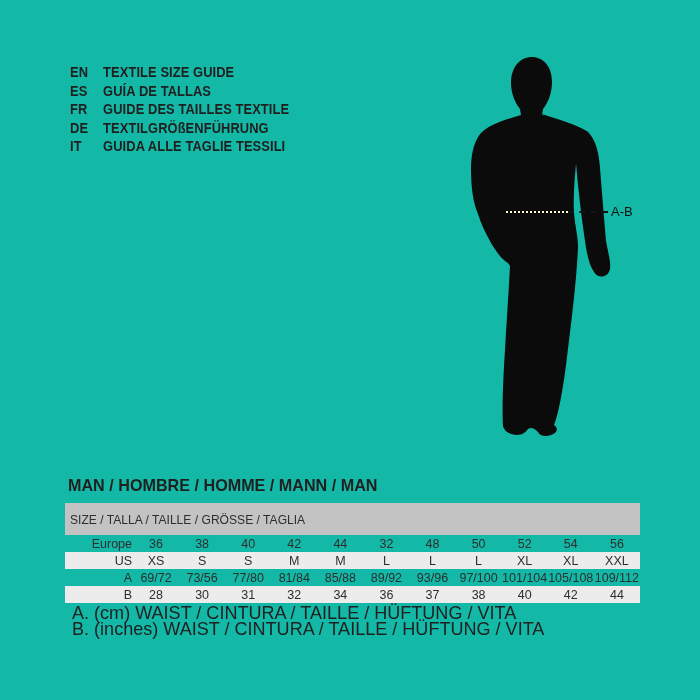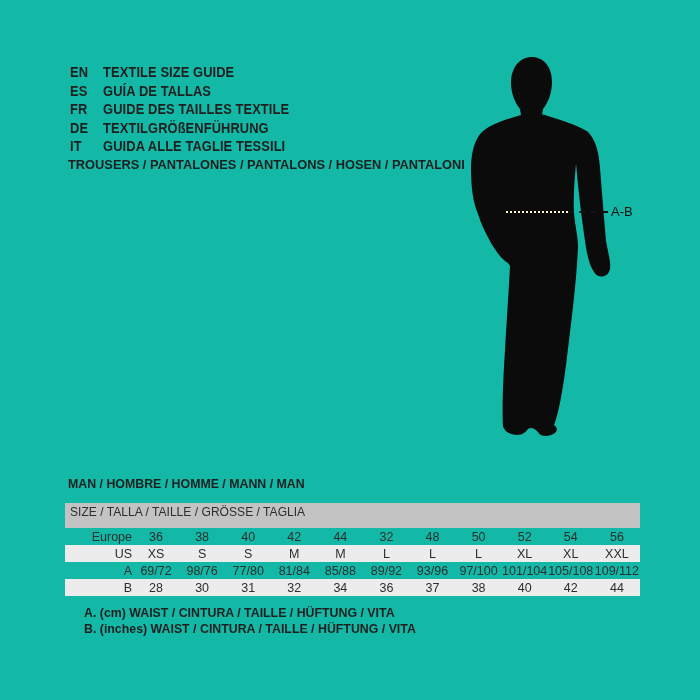--- a/index.html
+++ b/index.html
@@ -10,40 +10,40 @@
   .condensed{transform:scaleX(0.93);transform-origin:left center;display:inline-block;white-space:nowrap;}
 
   
   .lang-block{position:absolute;left:70px;top:63px;transform:scaleX(0.92);transform-origin:left top;}
   .lang-row{display:flex;height:18.6px;line-height:18.6px;font-size:14px;font-weight:700;letter-spacing:0.1px;}
   .lang-code{width:36px;flex:0 0 36px;}
   .lang-label{white-space:nowrap;}
 
   
   .garment-heading{position:absolute;left:68px;top:157px;font-size:13.5px;font-weight:700;white-space:nowrap;}
-  .section-heading{position:absolute;left:68px;top:476px;font-size:13px;font-weight:700;white-space:nowrap;}
+  .section-heading{position:absolute;left:68px;top:476px;font-size:17px;font-weight:700;white-space:nowrap;}
 
   
   .figure{position:absolute;left:430px;top:40px;width:270px;height:430px;}
   .figure svg{position:absolute;left:0;top:0;}
   .waist-dots{position:absolute;left:76px;top:171px;width:62px;height:0;border-top:2px dotted #fbf6cf;}
   .waist-dash{position:absolute;left:138px;top:171px;width:40px;height:0;border-top:2px dashed #141414;}
   .ab-label{position:absolute;left:181px;top:164px;font-size:13px;font-weight:400;color:#111;white-space:nowrap;}
 
   
   .size-table{position:absolute;left:65px;top:503px;width:575px;border-collapse:collapse;table-layout:fixed;font-size:12.5px;color:#2e2e2e;}
-  .size-table thead th{background:#c3c3c3;height:17px;font-weight:400;text-align:left;padding:0 0 8px 5px;overflow:visible;}
+  .size-table thead th{background:#c3c3c3;height:32px;font-weight:400;text-align:left;padding:0 0 0 5px;overflow:visible;}
   .size-table thead th .condensed{font-size:13px;}
   .size-table tbody tr{height:17px;}
   .size-table tbody tr:nth-child(even){background:#ececec;}
   .size-table tbody th{font-weight:400;text-align:right;padding-left:5px;white-space:nowrap;}
   .size-table tbody td{text-align:center;padding:0;white-space:nowrap;margin-left:12px;}
 
   
-  .footnotes{position:absolute;left:84px;top:605px;font-size:13px;font-weight:700;line-height:15.5px;}
+  .footnotes{position:absolute;left:72px;top:605px;font-size:19px;font-weight:400;line-height:15.5px;}
   .footnotes .condensed{transform:scaleX(0.95);}
 </style>
 </head>
 <body>
 
 <div class="stage">
 
   <div class="lang-block" id="lang-block">
     <div class="lang-row">
       <span class="lang-code">EN</span>
@@ -64,23 +64,20 @@
       <span class="lang-code">DE</span>
       <span class="lang-label">TEXTILGRÖßENFÜHRUNG</span>
     </div>
 
     <div class="lang-row">
       <span class="lang-code">IT</span>
       <span class="lang-label">GUIDA ALLE TAGLIE TESSILI</span>
     </div>
   </div>
 
-  <div class="garment-heading">
-    <span class="condensed" style="transform:scaleX(0.95);">TROUSERS / PANTALONES / PANTALONS / HOSEN / PANTALONI</span>
-  </div>
 
   <div class="figure">
     <svg width="270" height="430" viewBox="0 0 270 430" aria-hidden="true">
       <path fill="#0b0b0b" d="
         M102,17 C113,17 122,26 122,42 C122,53 118,63 113,69 L112,75
         C127,80 146,84 158,92 C152,97 148,105 147,114
         C145,133 143,155 144,173 C145,186 148,196 148,206
         C147,236 142,277 137,317 C133,351 128,376 124,385
         C127,387 128,390 125,393 C119,397 110,397 108,392
         C104,388 101,387 98,389 C96,392 92,395 87,395
@@ -143,21 +140,21 @@
           <td>L</td>
           <td>L</td>
           <td>XL</td>
           <td>XL</td>
           <td>XXL</td>
         </tr>
 
     <tr>
       <th>A</th>
     <td>69/72</td>
-          <td>98/76</td>
+          <td>73/56</td>
           <td>77/80</td>
           <td>81/84</td>
           <td>85/88</td>
           <td>89/92</td>
           <td>93/96</td>
           <td>97/100</td>
           <td>101/104</td>
           <td>105/108</td>
           <td>109/112</td>
         </tr>

